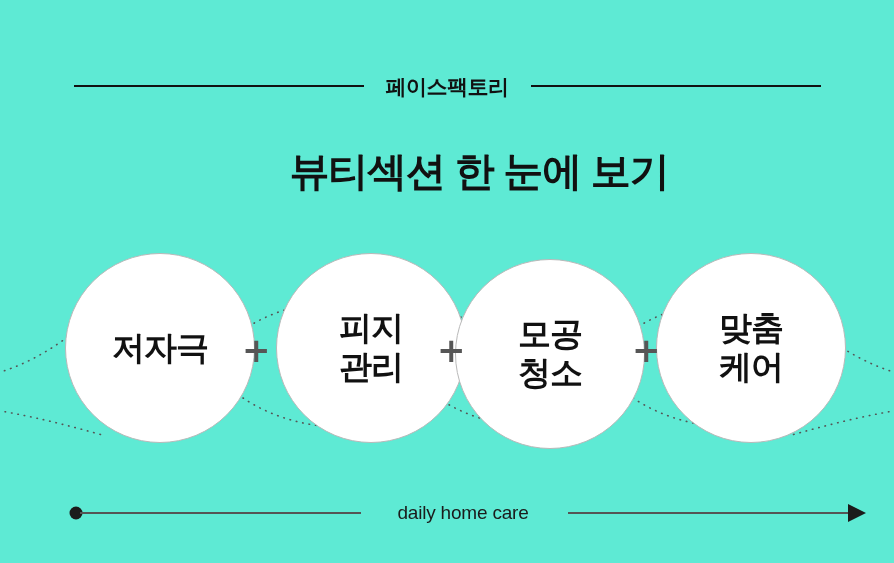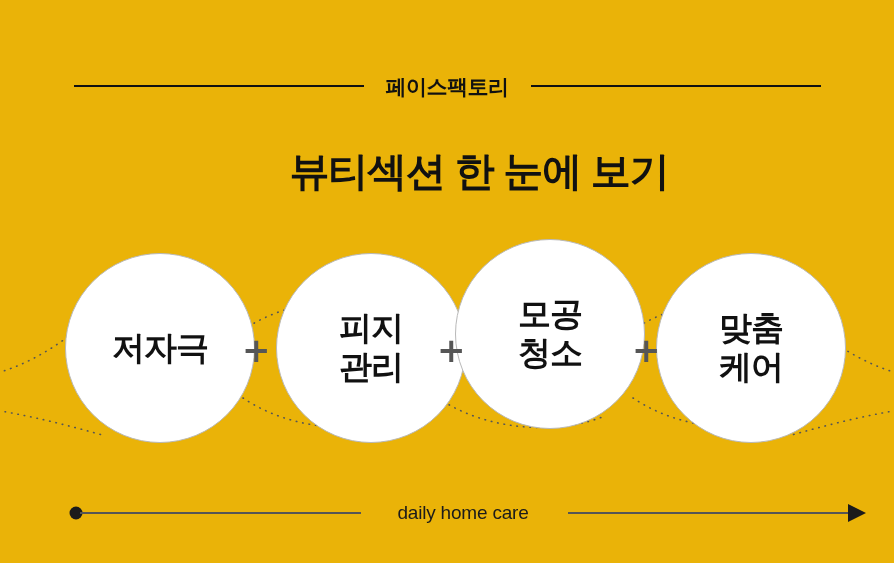--- a/index.html
+++ b/index.html
@@ -13,21 +13,21 @@
     font-family: "Liberation Sans", "DejaVu Sans", sans-serif;
     overflow: hidden;
     position: relative;
   }
 
   #page {
     position: absolute;
     left: 0; top: 0;
     width: 894px;
     height: 563px;
-    background: #eab308;
+    background: #5eead4;
   }
 
   
   .brand-row {
     position: absolute;
     left: 0;
     top: 66px;
     width: 894px;
     height: 40px;
     display: flex;
@@ -175,21 +175,21 @@
       <span class="circle-label">저자극</span>
     </div>
     <div class="plus" style="left:242px; top:108px;">+</div>
 
     <div class="circle" style="left:276px; top:23px;">
       <span class="circle-label">피지
 관리</span>
     </div>
     <div class="plus" style="left:437px; top:108px;">+</div>
 
-    <div class="circle" style="left:455px; top:9px;">
+    <div class="circle" style="left:455px; top:29px;">
       <span class="circle-label">모공
 청소</span>
     </div>
     <div class="plus" style="left:632px; top:108px;">+</div>
 
     <div class="circle" style="left:656px; top:23px;">
       <span class="circle-label">맞춤
 케어</span>
     </div>
 

